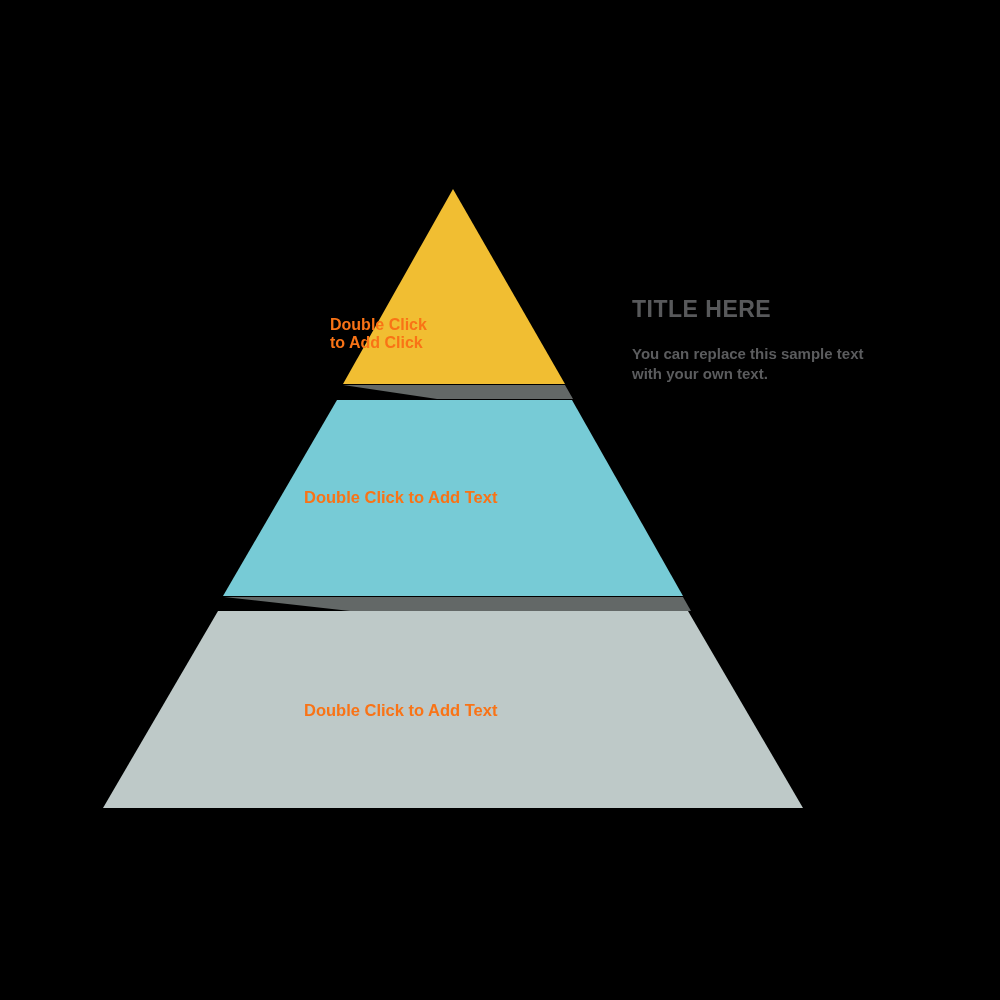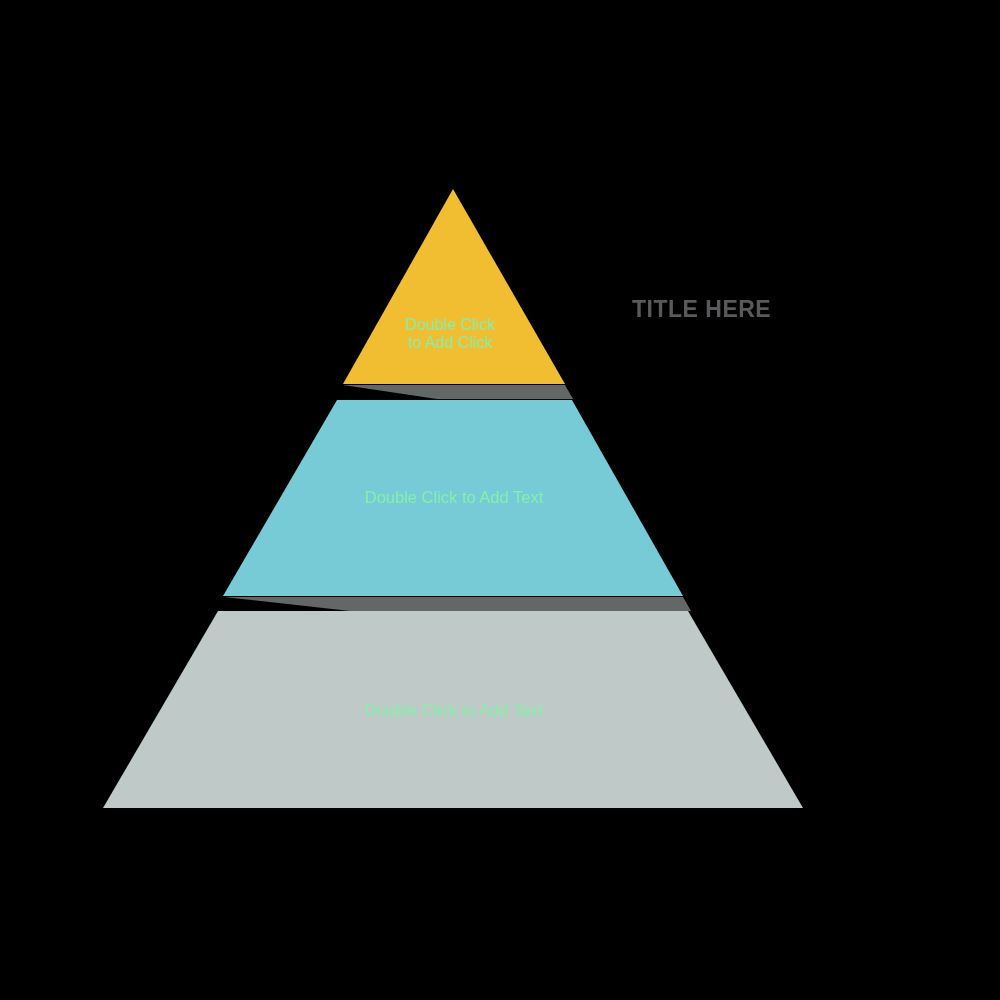--- a/index.html
+++ b/index.html
@@ -17,23 +17,23 @@
     height: 1000px;
     background: #000000;
   }
   .stage svg {
     position: absolute;
     left: 0;
     top: 0;
   }
   .tier-label {
     position: absolute;
-    color: #86efac;
-    font-weight: 400;
-    text-align: center;
+    color: #f97316;
+    font-weight: 700;
+    text-align: left;
     cursor: default;
     user-select: none;
   }
   .tier-label-top {
     left: 330px;
     top: 316px;
     width: 240px;
     font-size: 16px;
     line-height: 18px;
   }
@@ -99,15 +99,19 @@
     <span style="display:block">Double Click</span>
     <span style="display:block">to Add Click</span>
   </div>
 
   <div class="tier-label tier-label-middle">Double Click to Add Text</div>
 
   <div class="tier-label tier-label-bottom">Double Click to Add Text</div>
 
   <div class="annotation">
     <div class="annotation-title">TITLE HERE</div>
+    <div class="annotation-body">
+      <span>You can replace this sample text</span>
+      <span>with your own text.</span>
+    </div>
   </div>
 
 </div>
 
 </body></html>

